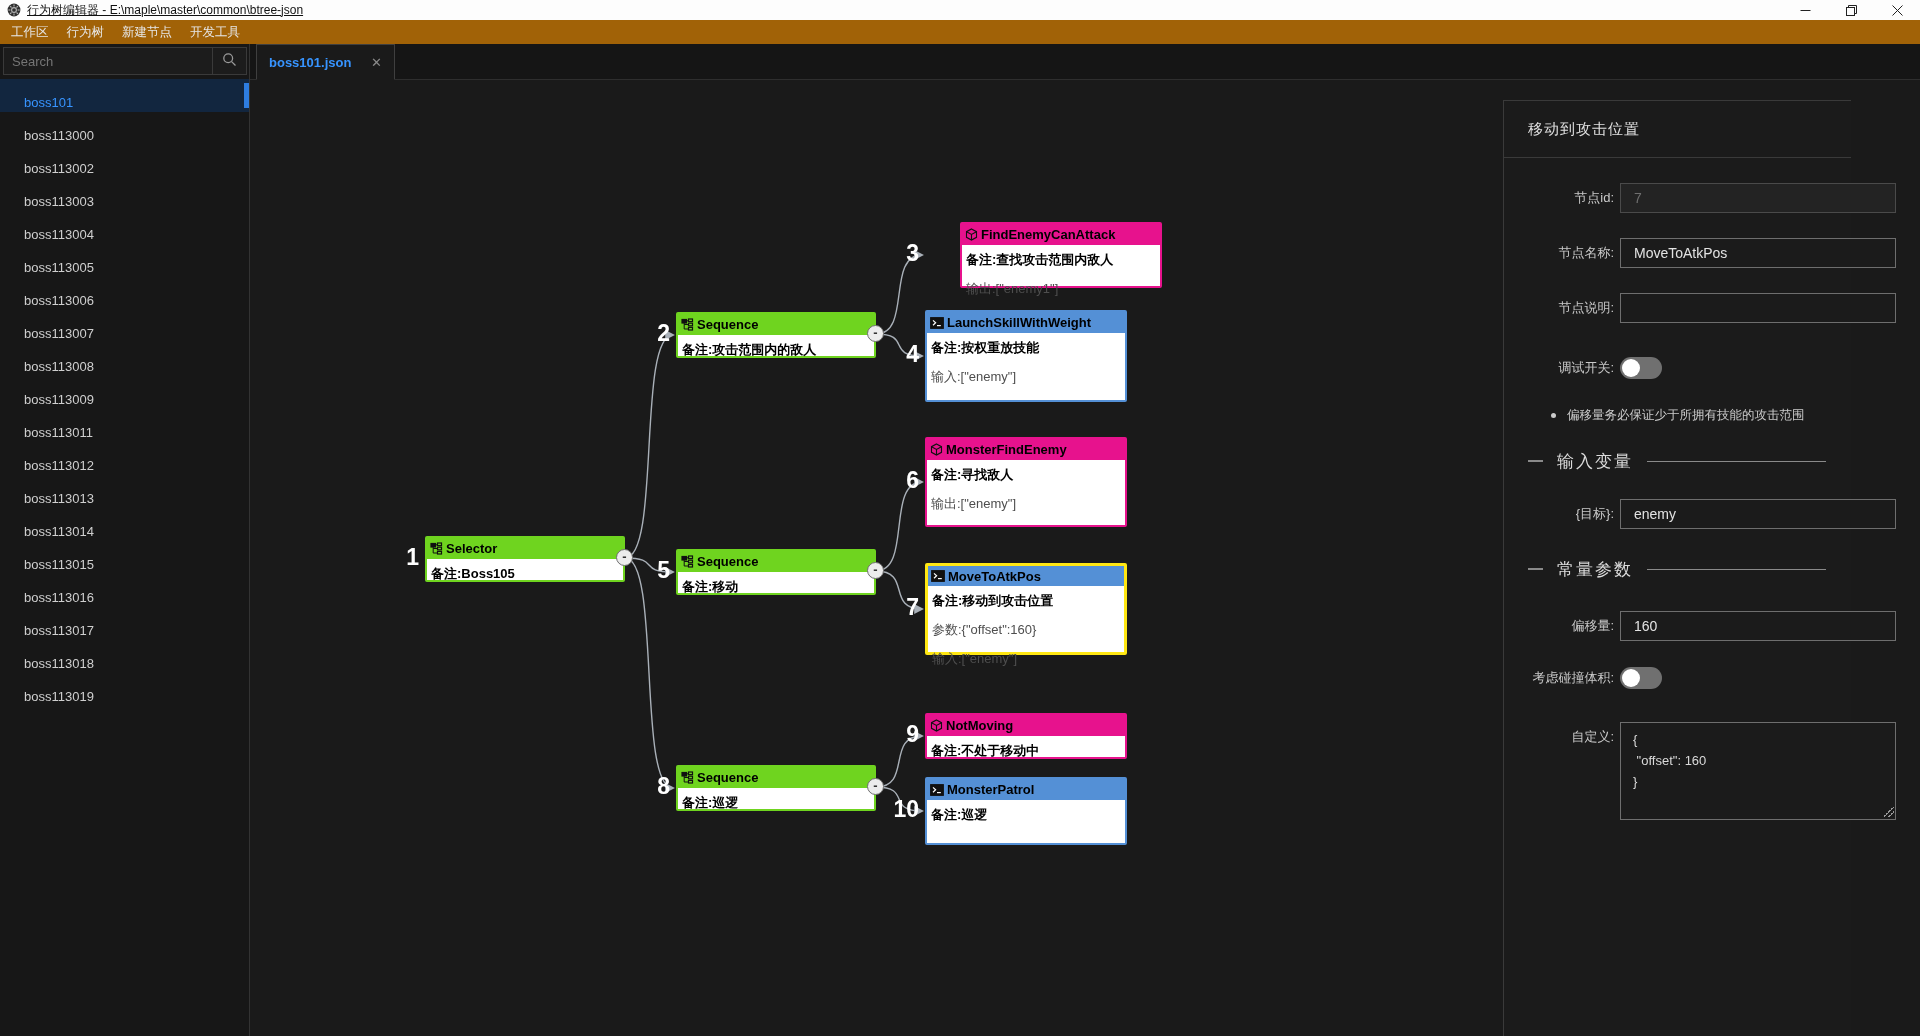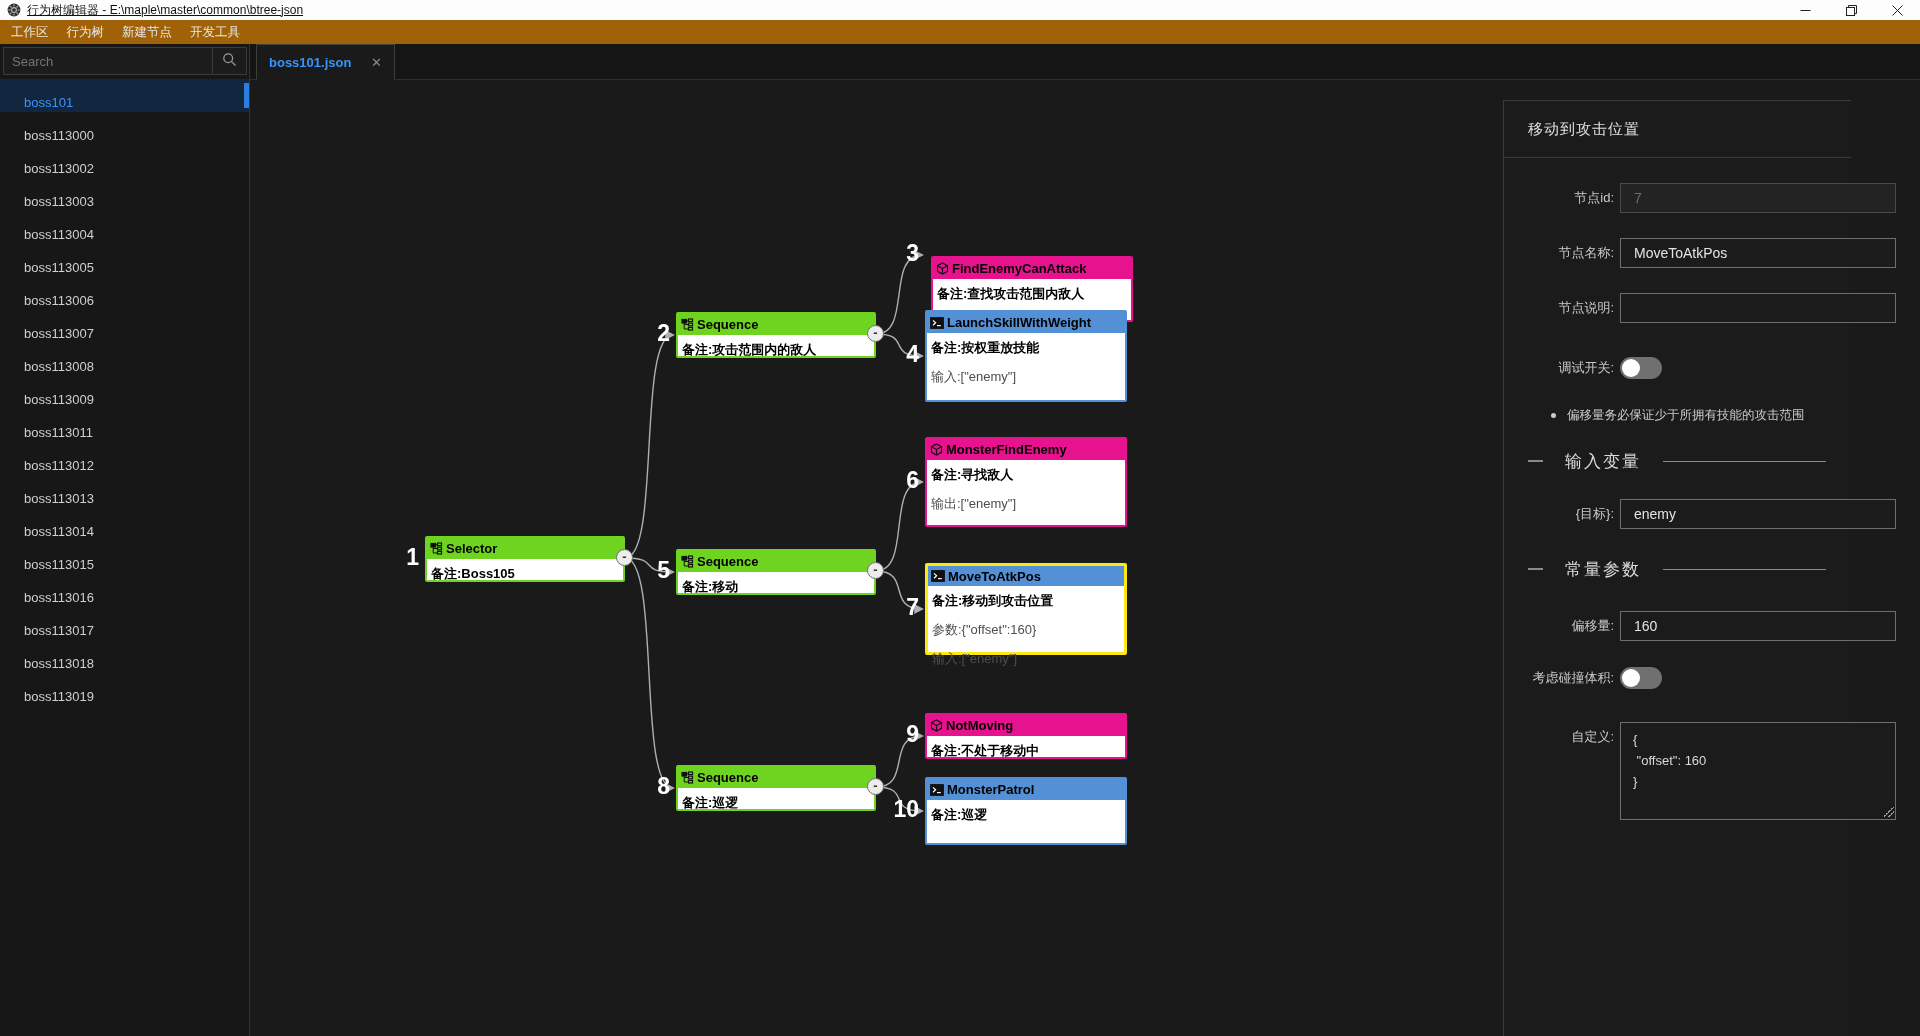--- a/index.html
+++ b/index.html
@@ -80,21 +80,21 @@
   .toggle::after { content:""; position:absolute; left:2px; top:2px; width:18px;
             height:18px; border-radius:50%; background:#fff; }
   .toggle-row .plabel { line-height:22px; }
   .pnote { position:absolute; left:47px; right:16px; font-size:12.5px; color:#cbcbcb;
            display:flex; align-items:center; }
   .pnote .dot { width:5px; height:5px; border-radius:50%; background:#cbcbcb;
                 margin-right:11px; flex:none; }
   .psection { position:absolute; left:24px; right:25px; height:28px; display:flex;
               align-items:center; }
   .psection .dash { width:15px; height:2px; background:#8a8a8a; flex:none; }
-  .psection .stitle { margin:0 22px; font-size:17px; color:#dcdcdc; letter-spacing:2px;
+  .psection .stitle { margin:0 14px; font-size:17px; color:#dcdcdc; letter-spacing:2px;
                       white-space:nowrap; }
   .psection .srule { flex:1; height:1px; background:#8a8a8a; }
   .ptextarea { position:absolute; left:116px; width:276px; height:98px;
                border:1px solid #6e6e6e; background:#1b1b1b; color:#dadada;
                font-size:13px; line-height:21px; padding:6px 12px; resize:none;
                outline:none; white-space:pre; overflow:hidden;
                font-family:"Liberation Sans", sans-serif; }
   .resize-handle { position:absolute; left:380px; top:85px; width:10px; height:10px;
                background:linear-gradient(135deg, transparent 0 45%, #9a9a9a 45% 52%,
                           transparent 52% 70%, #9a9a9a 70% 78%, transparent 78%); }
@@ -236,21 +236,21 @@
             <rect x="7.5" y="9.4" width="4" height="2.6"></rect>
             <path d="M3.2 5v6h4.3 M3.2 6.5h4.3 M3.2 2.8h4.3" stroke-width="1"></path>
           </svg>
         </span>
         <span class="node-title">Sequence</span>
       </div>
       <div class="node-line note">备注:攻击范围内的敌人</div>
     </div>
     <div class="connector" style="left: 617px; top: 245px;">-</div>
     <div class="node-num" style="left: 384px; top: 240px;">2</div>
-    <div class="node" style="--c: #e7128d; left: 681px; top: 142px; width: 202px; height: 66px; margin-top: 34px;">
+    <div class="node" style="--c: #e7128d; left: 710px; top: 142px; width: 202px; height: 66px;">
       <div class="node-hdr">
         <span style="display: flex;">
           <svg width="13" height="13" viewBox="0 0 13 13" fill="none" stroke="#111" stroke-width="1.1">
             <path d="M6.5 1 L11.5 3.7 L11.5 9.3 L6.5 12 L1.5 9.3 L1.5 3.7 Z"></path>
             <path d="M1.5 3.7 L6.5 6.4 L11.5 3.7 M6.5 6.4 L6.5 12"></path>
           </svg>
         </span>
         <span class="node-title">FindEnemyCanAttack</span>
       </div>
       <div class="node-line note">备注:查找攻击范围内敌人</div>

